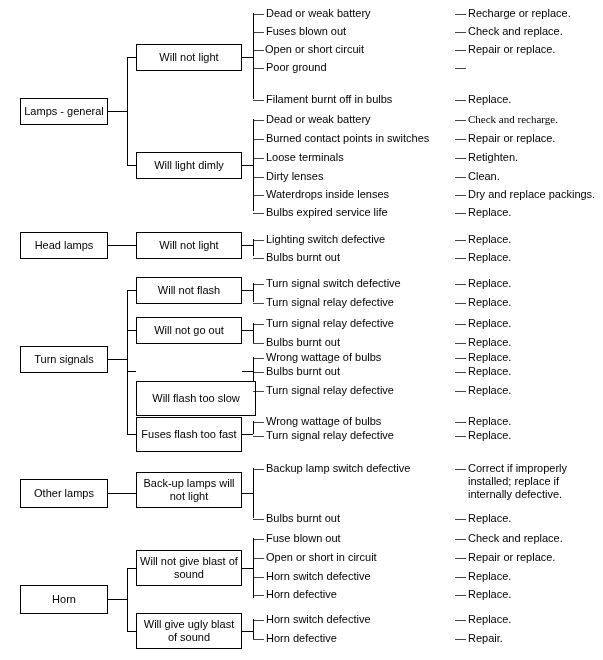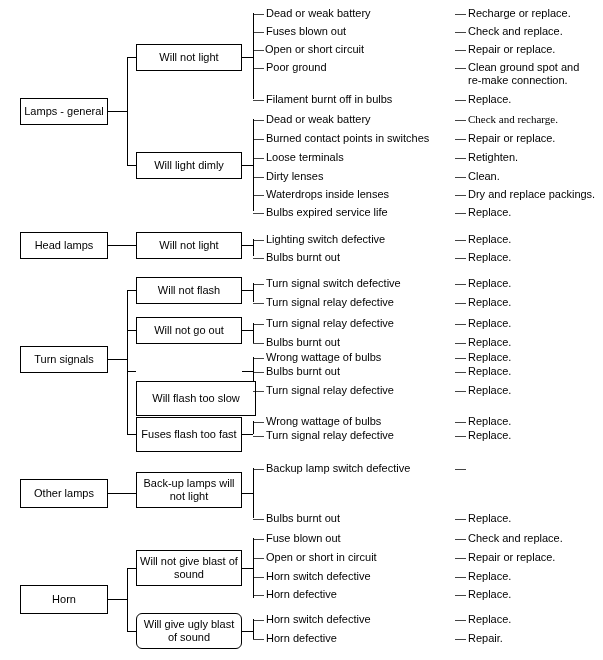--- a/index.html
+++ b/index.html
@@ -110,22 +110,20 @@
   <div class="dash" style="left:253px;top:93px;">—</div>
   <div class="cause" style="left:266px;top:93px;">Filament burnt off in bulbs</div>
 
   <div class="dash" style="left:455px;top:7px;">—</div>
   <div class="remedy" style="left:468px;top:7px;text-align:right;">Recharge or replace.</div>
   <div class="dash" style="left:455px;top:25px;">—</div>
   <div class="remedy" style="left:468px;top:25px;">Check and replace.</div>
   <div class="dash" style="left:455px;top:43px;">—</div>
   <div class="remedy" style="left:468px;top:43px;">Repair or replace.</div>
   <div class="dash" style="left:455px;top:61px;">—</div>
-  <div class="remedy" style="left:468px;top:61px;">Clean ground spot and
-re-make connection.</div>
   <div class="dash" style="left:455px;top:93px;">—</div>
   <div class="remedy" style="left:468px;top:93px;">Replace.</div>
 
   <div class="dash" style="left:253px;top:113px;">—</div>
   <div class="cause" style="left:266px;top:113px;">Dead or weak battery</div>
   <div class="dash" style="left:253px;top:132px;">—</div>
   <div class="cause" style="left:266px;top:132px;">Burned contact points in switches</div>
   <div class="dash" style="left:253px;top:151px;">—</div>
   <div class="cause" style="left:266px;top:151px;">Loose terminals</div>
   <div class="dash" style="left:253px;top:170px;">—</div>
@@ -212,27 +210,30 @@
 
   <div class="box" style="left:20px;top:479px;width:88px;height:29px;">Other lamps</div>
   <div class="box" style="left:136px;top:472px;width:106px;height:36px;">Back-up lamps
 will not light</div>
 
   <div class="dash" style="left:253px;top:462px;">—</div>
   <div class="cause" style="left:266px;top:462px;">Backup lamp switch defective</div>
   <div class="dash" style="left:253px;top:512px;">—</div>
   <div class="cause" style="left:266px;top:512px;">Bulbs burnt out</div>
   <div class="dash" style="left:455px;top:462px;">—</div>
+  <div class="remedy" style="left:468px;top:462px;">Correct if improperly
+installed; replace if
+internally defective.</div>
   <div class="dash" style="left:455px;top:512px;">—</div>
   <div class="remedy" style="left:468px;top:512px;">Replace.</div>
 
   <div class="box" style="left:20px;top:585px;width:88px;height:29px;">Horn</div>
   <div class="box" style="left:136px;top:550px;width:106px;height:36px;">Will not give
 blast of sound</div>
-  <div class="box" style="left:136px;top:613px;width:106px;height:36px;border-radius:6px;">Will give ugly
+  <div class="box" style="left:136px;top:613px;width:106px;height:36px;">Will give ugly
 blast of sound</div>
 
   <div class="dash" style="left:253px;top:532px;">—</div>
   <div class="cause" style="left:266px;top:532px;">Fuse blown out</div>
   <div class="dash" style="left:253px;top:551px;">—</div>
   <div class="cause" style="left:266px;top:551px;">Open or short in circuit</div>
   <div class="dash" style="left:253px;top:570px;">—</div>
   <div class="cause" style="left:266px;top:570px;">Horn switch defective</div>
   <div class="dash" style="left:253px;top:588px;">—</div>
   <div class="cause" style="left:266px;top:588px;">Horn defective</div>

